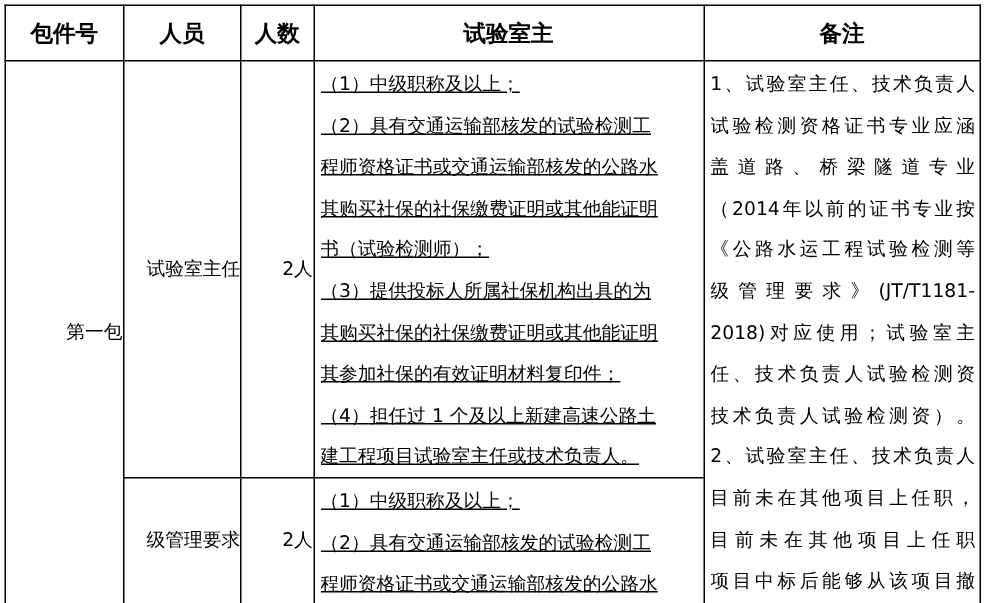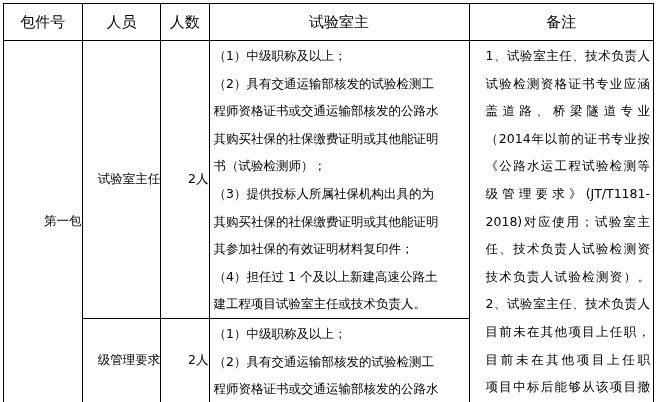--- a/index.html
+++ b/index.html
@@ -1,28 +1,28 @@
 <!DOCTYPE html>
 <html><head>
 <meta charset="utf-8">
 <style>
   html, body { margin: 0; padding: 0; background: #ffffff; }
   body { width: 658px; height: 402px; overflow: hidden; position: relative;
          font-family: "DejaVu Sans", "Liberation Sans", sans-serif; color: #000; }
   table { position: absolute; left: 3px; top: 3px; border-collapse: collapse;
           table-layout: fixed; width: 651px; }
   td, th { border: 1px solid #000; padding: 0; vertical-align: middle; }
-  th { height: 36px; font-size: 15px; font-weight: normal; }
+  th { height: 36px; font-size: 15px; font-weight: bold; }
   .c1 { width: 78px; } .c2 { width: 78px; } .c3 { width: 48px; }
   .c4 { width: 258px; } .c5 { width: 183px; }
   td.center { text-align: right; font-size: 12.5px; }
-  td.req { padding: 1px 4px 0 4px; vertical-align: top; }
+  td.req { padding: 1px 4px 0 4px; vertical-align: top; text-decoration: underline; }
   td.note { padding: 1px 3px 0 4px; vertical-align: top; }
   .line { font-size: 12.5px; line-height: 27.6px; white-space: nowrap; overflow: hidden; }
-  .note .line { text-align: justify; text-align-last: justify; margin-left: 12px; }
+  .note .line { text-align: justify; text-align-last: justify; }
   .r1 td.req { height: 274px; }
   .r2 td.req { height: 80px; }
 </style>
 </head>
 <body>
 
 <table>
   <colgroup>
     <col class="c1">
       <col class="c2">

